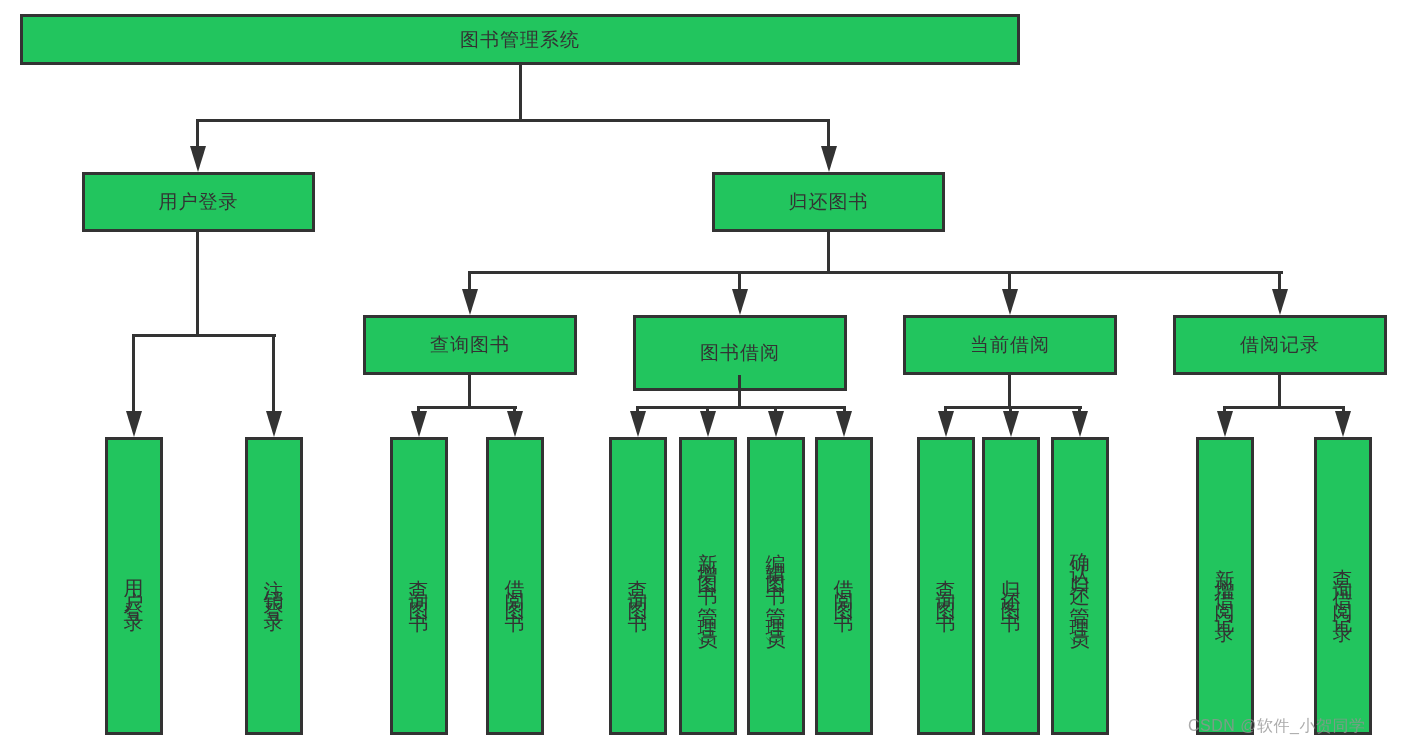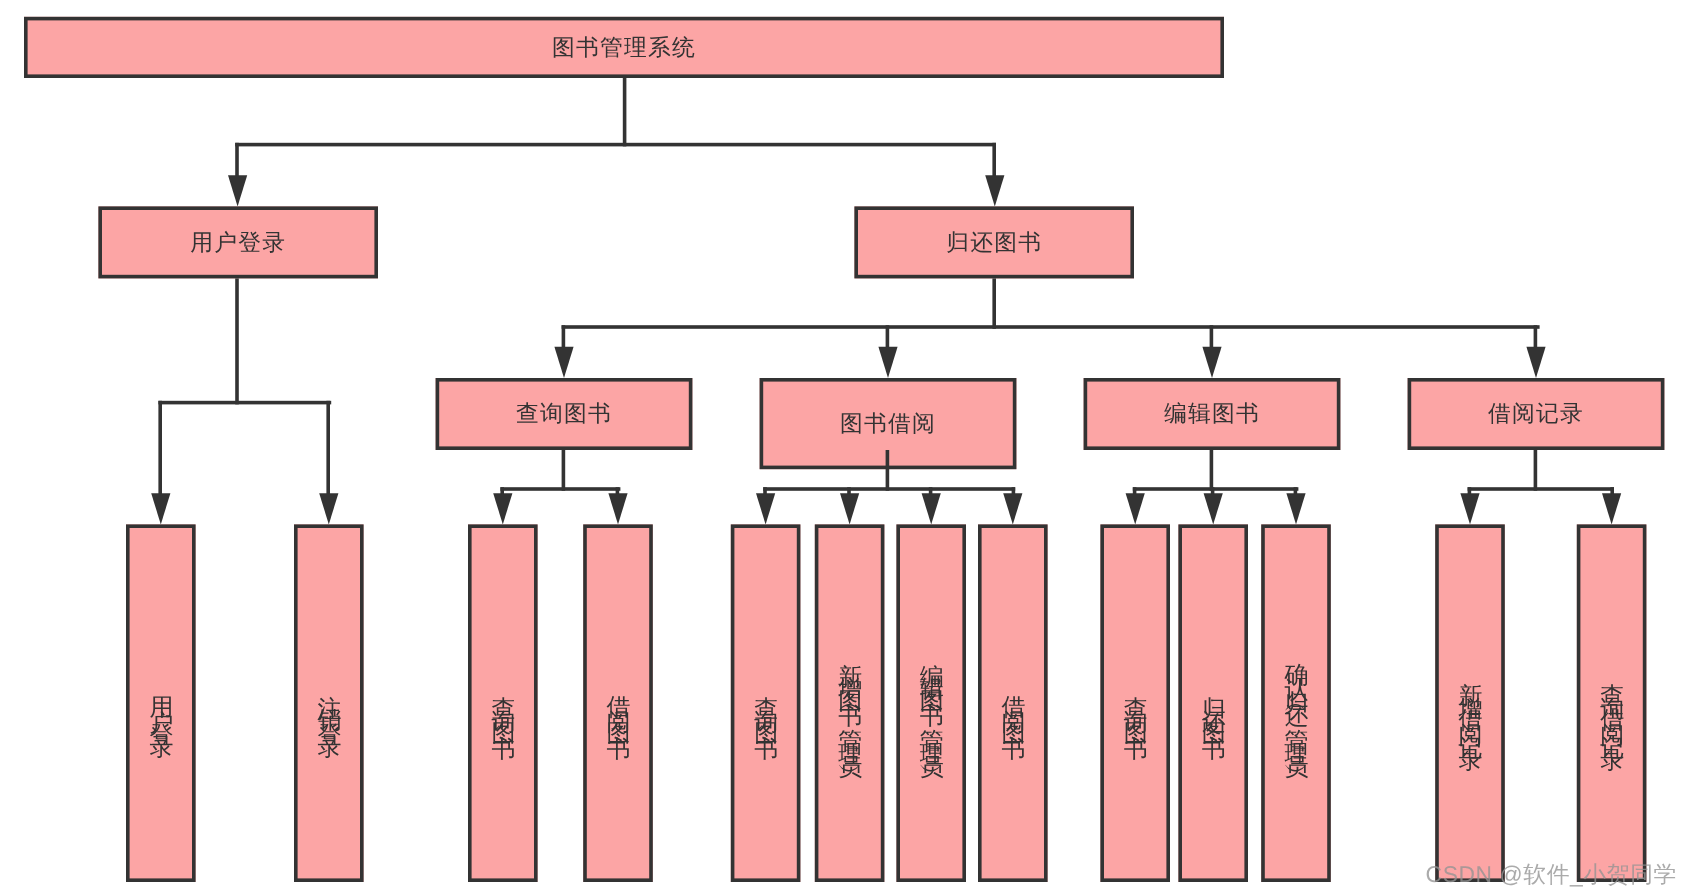--- a/index.html
+++ b/index.html
@@ -9,21 +9,21 @@
     height: 747px;
     background: #ffffff;
     overflow: hidden;
     font-family: "Liberation Sans", "DejaVu Sans", sans-serif;
     color: #333333;
   }
   .box {
     position: absolute;
     box-sizing: border-box;
     border: 3px solid #333333;
-    background: #fca5a5;
+    background: #22c55e;
     display: flex;
     align-items: center;
     justify-content: center;
     font-size: 19px;
     letter-spacing: 1px;
     color: #333333;
   }
   .vbox span {
     writing-mode: vertical-rl;
     text-orientation: mixed;
@@ -41,21 +41,21 @@
     position: absolute;
     width: 0; height: 0;
     border-left: 8px solid transparent;
     border-right: 8px solid transparent;
     border-top: 26px solid #333333;
   }
   #watermark {
     position: absolute;
     left: 1188px;
     top: 716px;
-    font-size: 19px;
+    font-size: 16px;
     color: rgba(148, 148, 148, 0.78);
     letter-spacing: 0.5px;
     z-index: 10;
     white-space: nowrap;
   }
 </style>
 </head>
 <body>
 
 <div id="canvas">
@@ -96,21 +96,21 @@
   <div class="vline" style="left:1278px; top:271px; height:22px;"></div>
   <div class="arrow" style="left:1272px; top:289px;"></div>
 
   <div class="box" style="left:363px; top:315px; width:214px; height:60px;">
     <span>查询图书</span>
   </div>
   <div class="box" style="left:633px; top:315px; width:214px; height:76px;">
     <span>图书借阅</span>
   </div>
   <div class="box" style="left:903px; top:315px; width:214px; height:60px;">
-    <span>编辑图书</span>
+    <span>当前借阅</span>
   </div>
   <div class="box" style="left:1173px; top:315px; width:214px; height:60px;align-items:center;">
     <span>借阅记录</span>
   </div>
 
   <div class="vline" style="left:468px; top:375px; height:34px;"></div>
   <div class="hline" style="left:417px; top:406px; width:100px;"></div>
   <div class="vline" style="left:417px; top:406px; height:10px;"></div>
   <div class="arrow" style="left:411px; top:411px;"></div>
   <div class="vline" style="left:513px; top:406px; height:10px;"></div>

